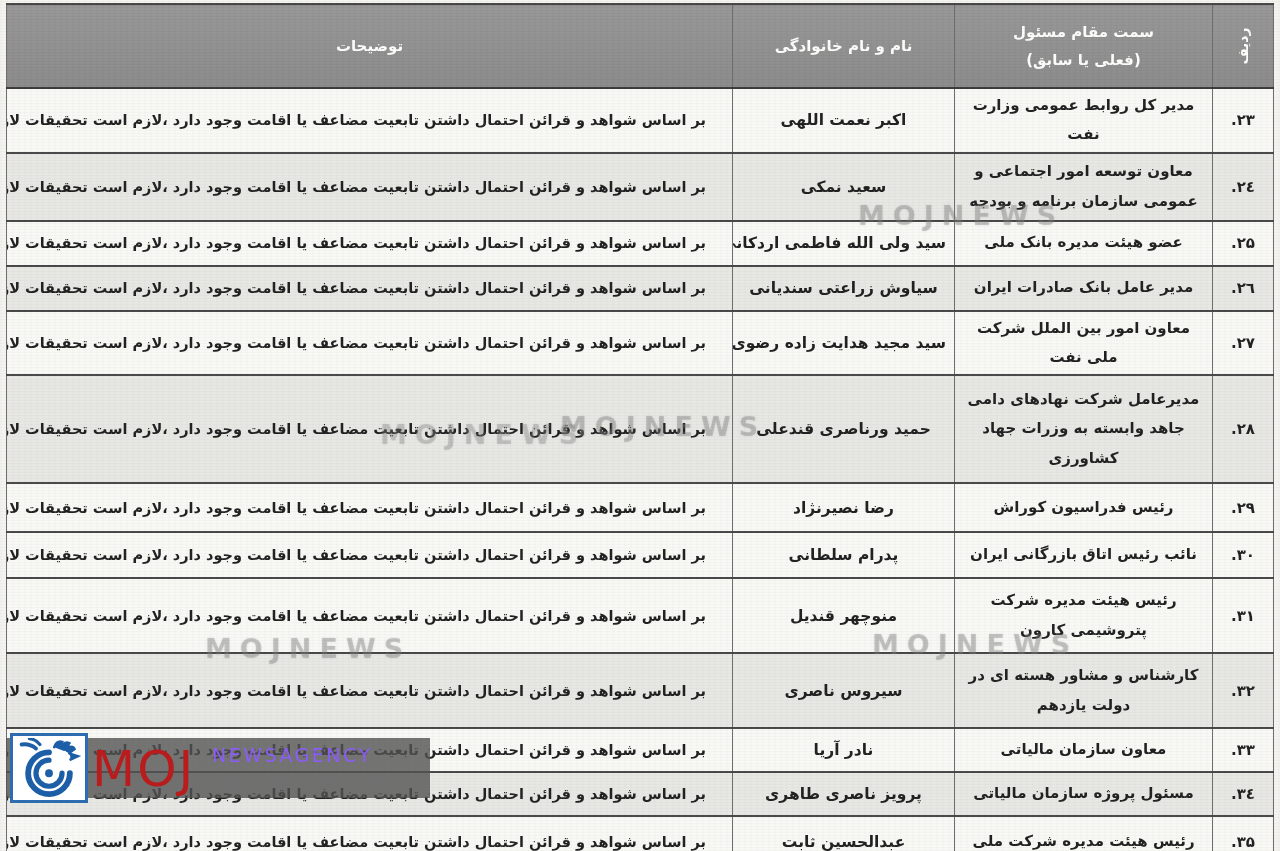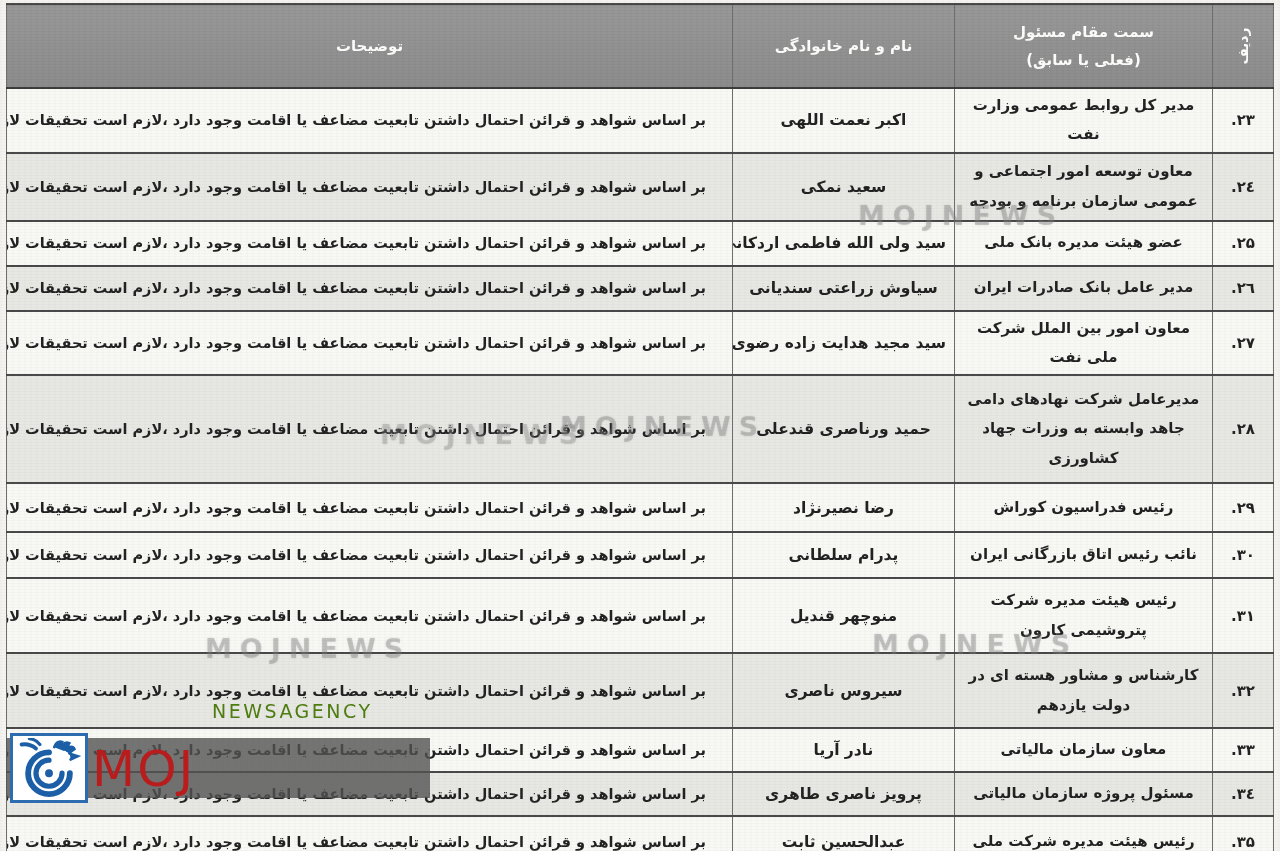--- a/index.html
+++ b/index.html
@@ -103,23 +103,23 @@
     left: 92px; top: 744px;
     z-index: 7;
     color: #b91c1c;
     font-size: 50px;
     line-height: 1;
     letter-spacing: 2px;
     direction: ltr;
   }
   .wm-agency {
     position: absolute;
-    left: 212px; top: 700px;
+    left: 212px; top: 744px;
     z-index: 7;
-    color: #4d7c0f;
+    color: #8b5cf6;
     font-size: 19px;
     letter-spacing: 2.5px;
     direction: ltr;
   }
 </style>
 </head>
 <body>
 
 <div class="page">
 

